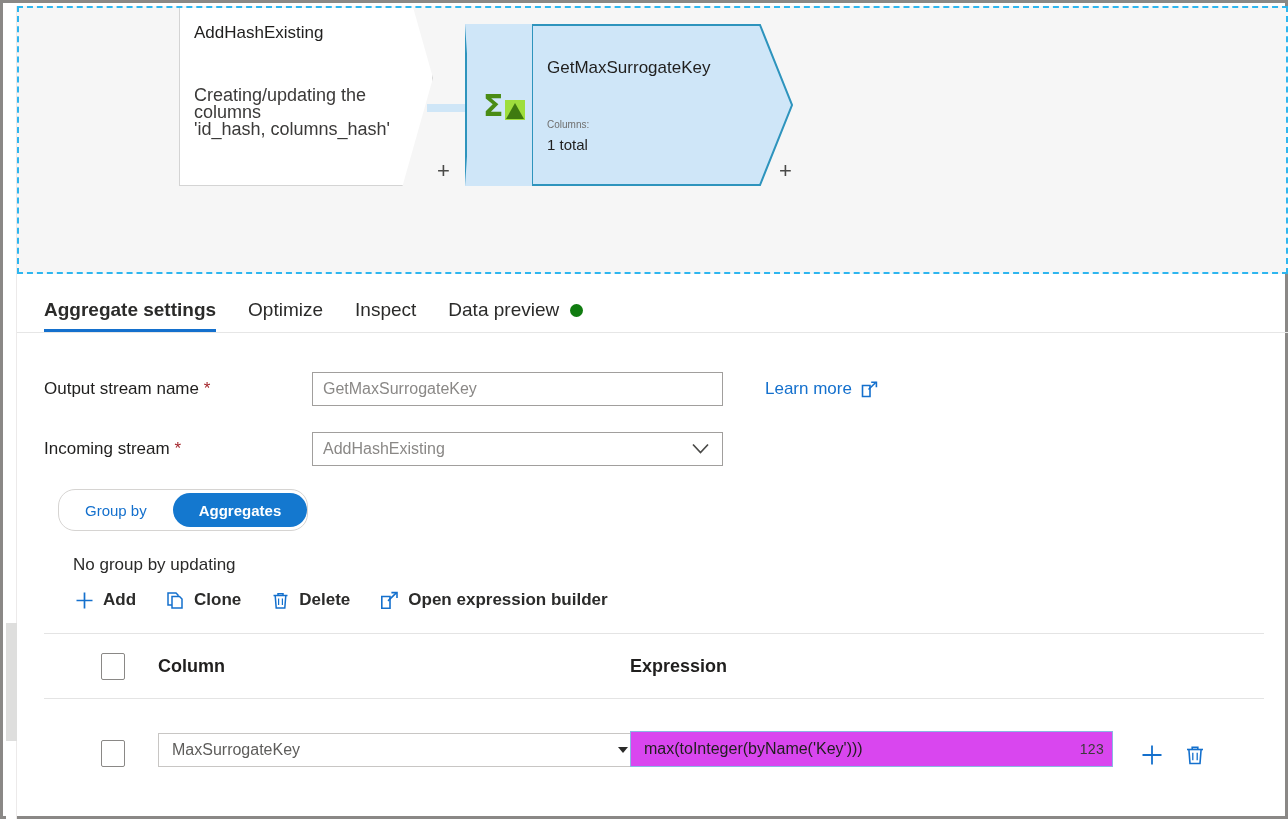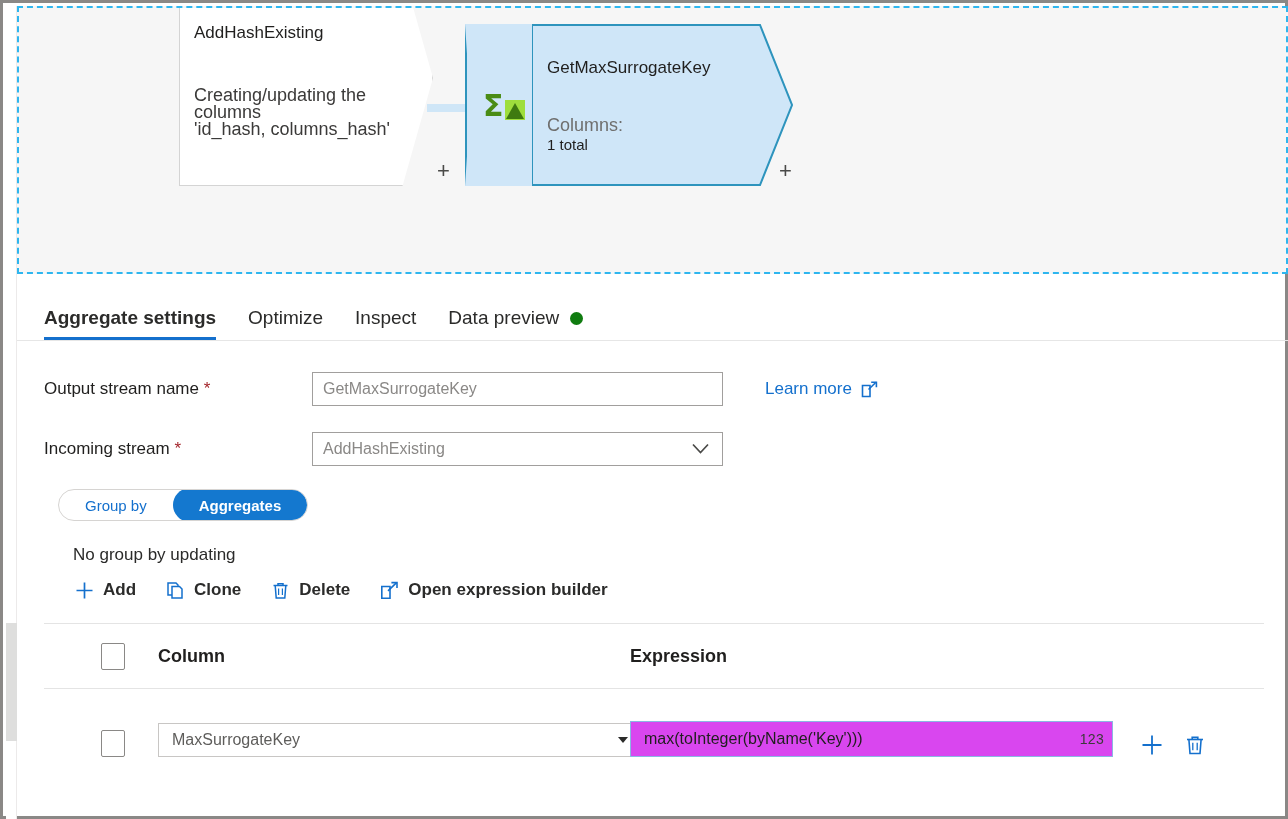--- a/index.html
+++ b/index.html
@@ -130,35 +130,35 @@
     left: 82px; top: 34px;
     width: 220px;
   }
   .node-cur-text .node-title {
     font-size: 17px;
     color: #201f1e;
     line-height: 20px;
   }
   .node-cur-text .node-meta-label {
     margin-top: 39px;
-    font-size: 18px;
+    font-size: 10px;
     color: #6f6f6e;
     line-height: 16px;
   }
   .node-cur-text .node-meta-value {
     margin-top: 3px;
     font-size: 15px;
     color: #201f1e;
     line-height: 18px;
   }
 
   
   .tabs {
     position: absolute;
-    left: 14px; top: 276px;
+    left: 14px; top: 268px;
     width: 1271px; height: 62px;
     border-bottom: 1px solid #e6e6e6;
   }
   .tabs-inner {
     display: flex;
     align-items: flex-end;
     height: 100%;
     padding-left: 27px;
     gap: 32px;
   }
@@ -235,21 +235,21 @@
     align-items: center;
     gap: 9px;
     cursor: pointer;
   }
 
   
   .pill-row { padding-left: 41px; margin-top: 10px; }
   .pill {
     display: inline-flex;
     align-items: center;
-    height: 32px;
+    height: 42px;
     border: 1px solid #d6d4d2;
     border-radius: 17px;
     background: #ffffff;
     overflow: hidden;
   }
   .pill-seg {
     height: 34px;
     padding: 0 26px;
     display: flex;
     align-items: center;

